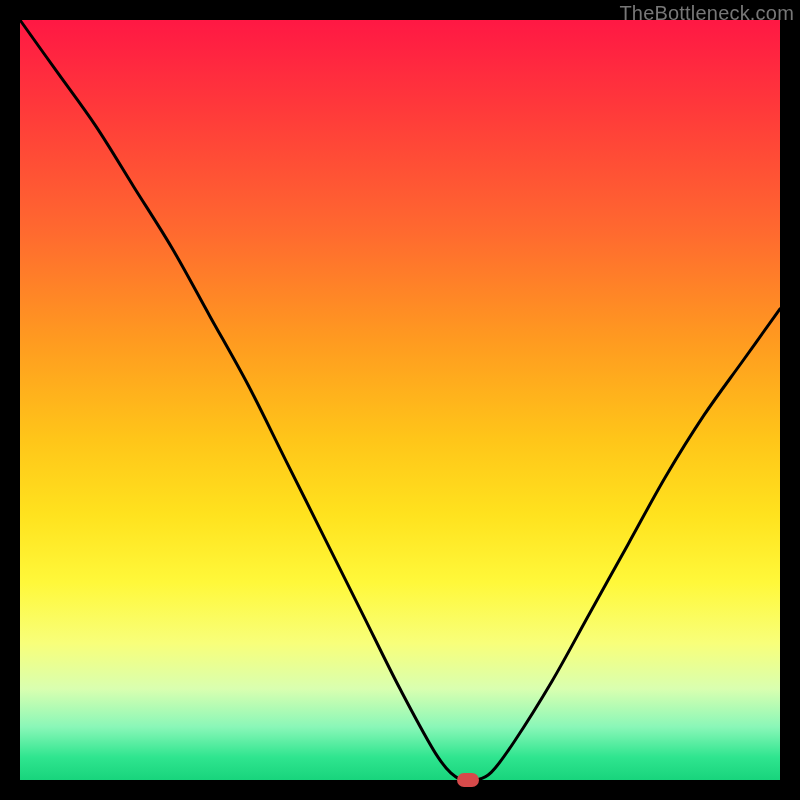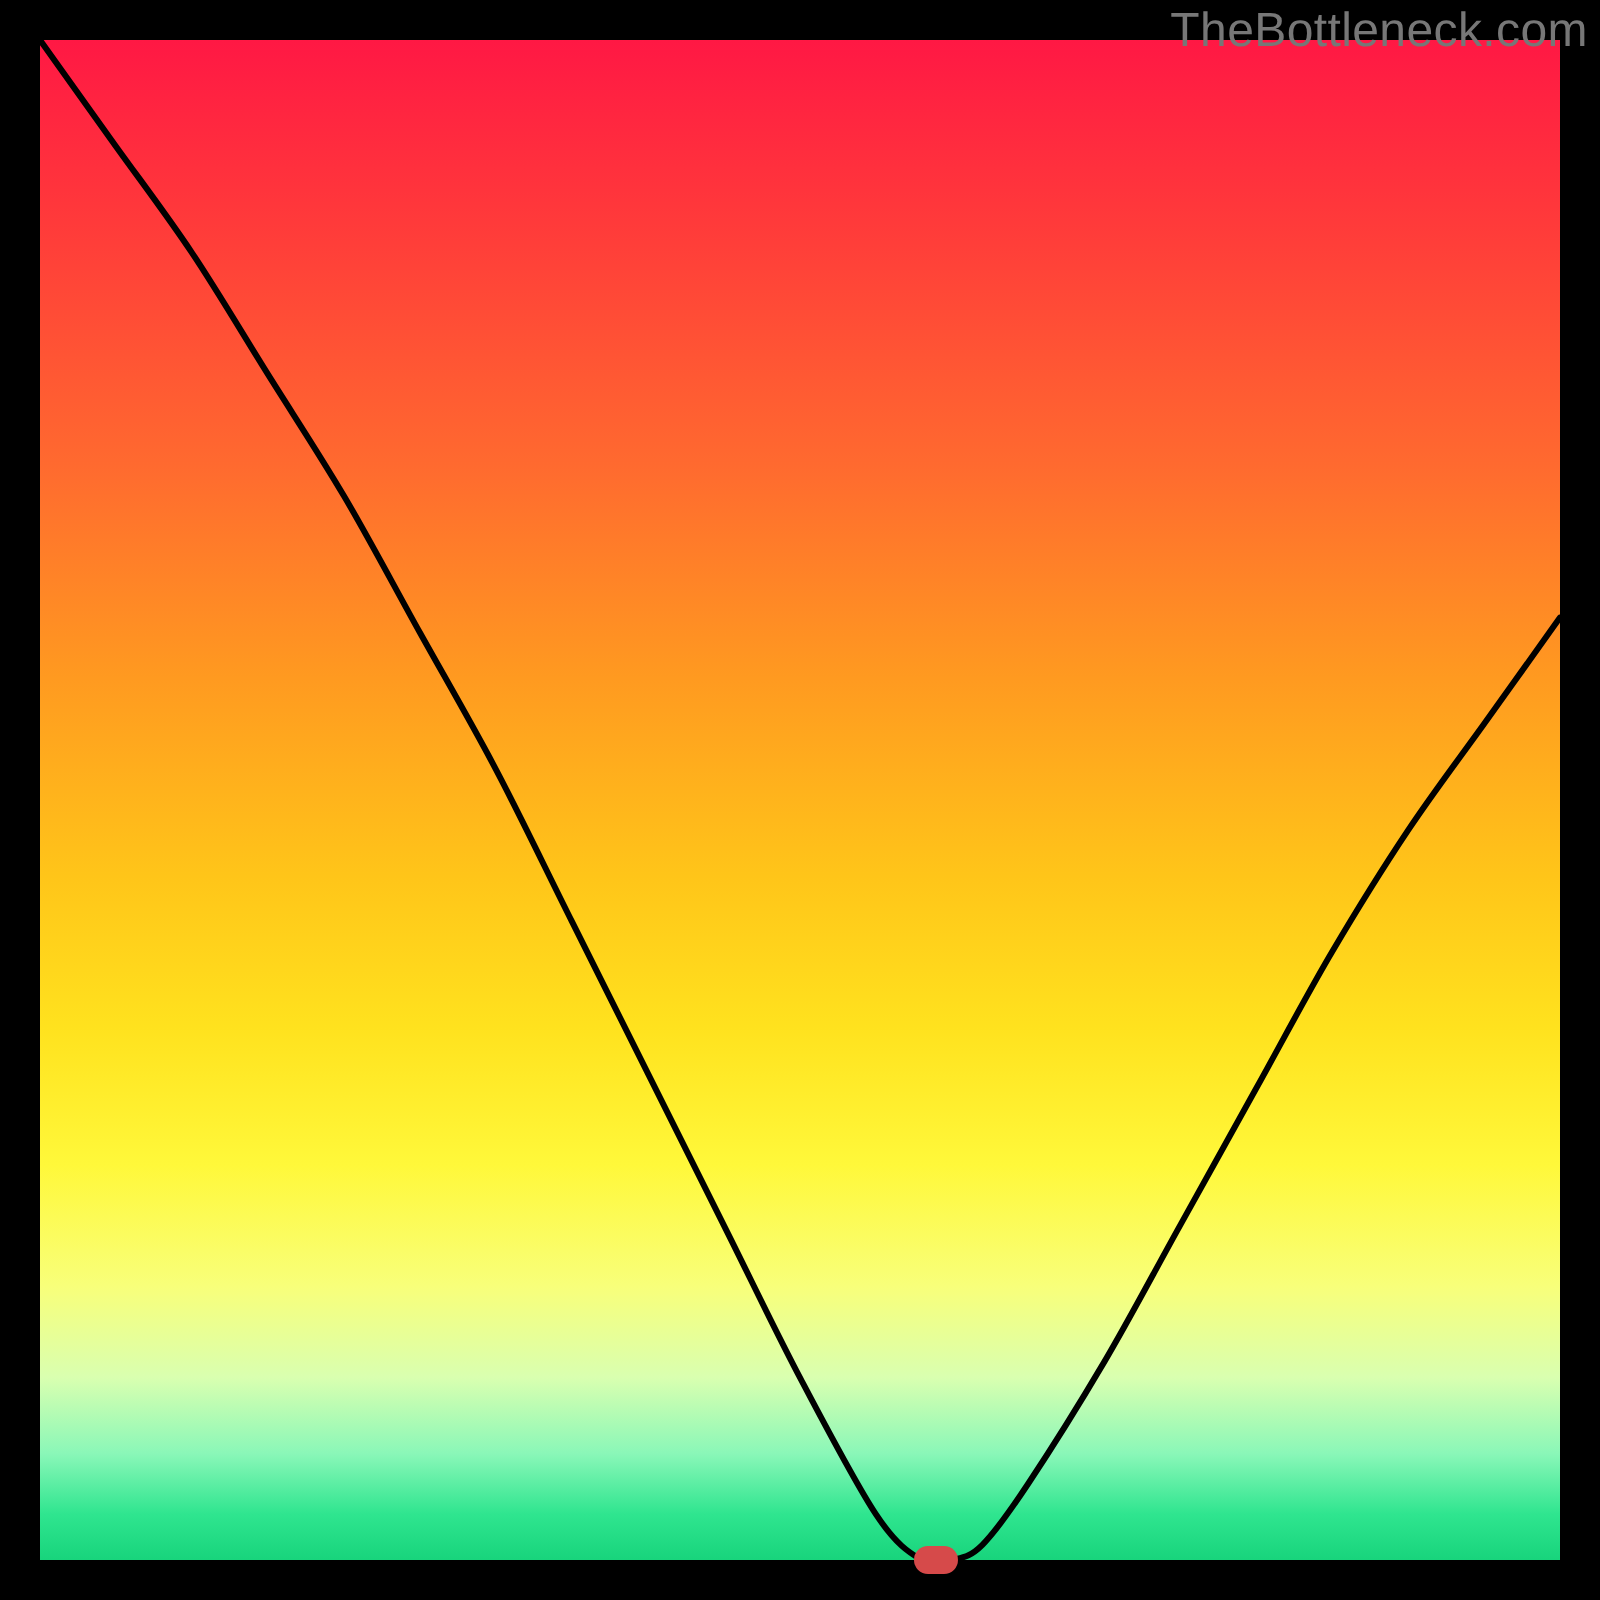--- a/index.html
+++ b/index.html
@@ -46,21 +46,21 @@
     border-radius: 7px;
     background: #d64a4a;
     transform: translate(-50%, -50%);
   }
   .watermark {
     position: absolute;
     top: 2px;
     right: 6px;
     color: #777;
     font-family: Arial, Helvetica, sans-serif;
-    font-size: 24px;
+    font-size: 20px;
     letter-spacing: 0.2px;
     user-select: none;
   }
 </style>
 </head>
 <body>
 
 <div class="stage">
 
   <div class="plot">

